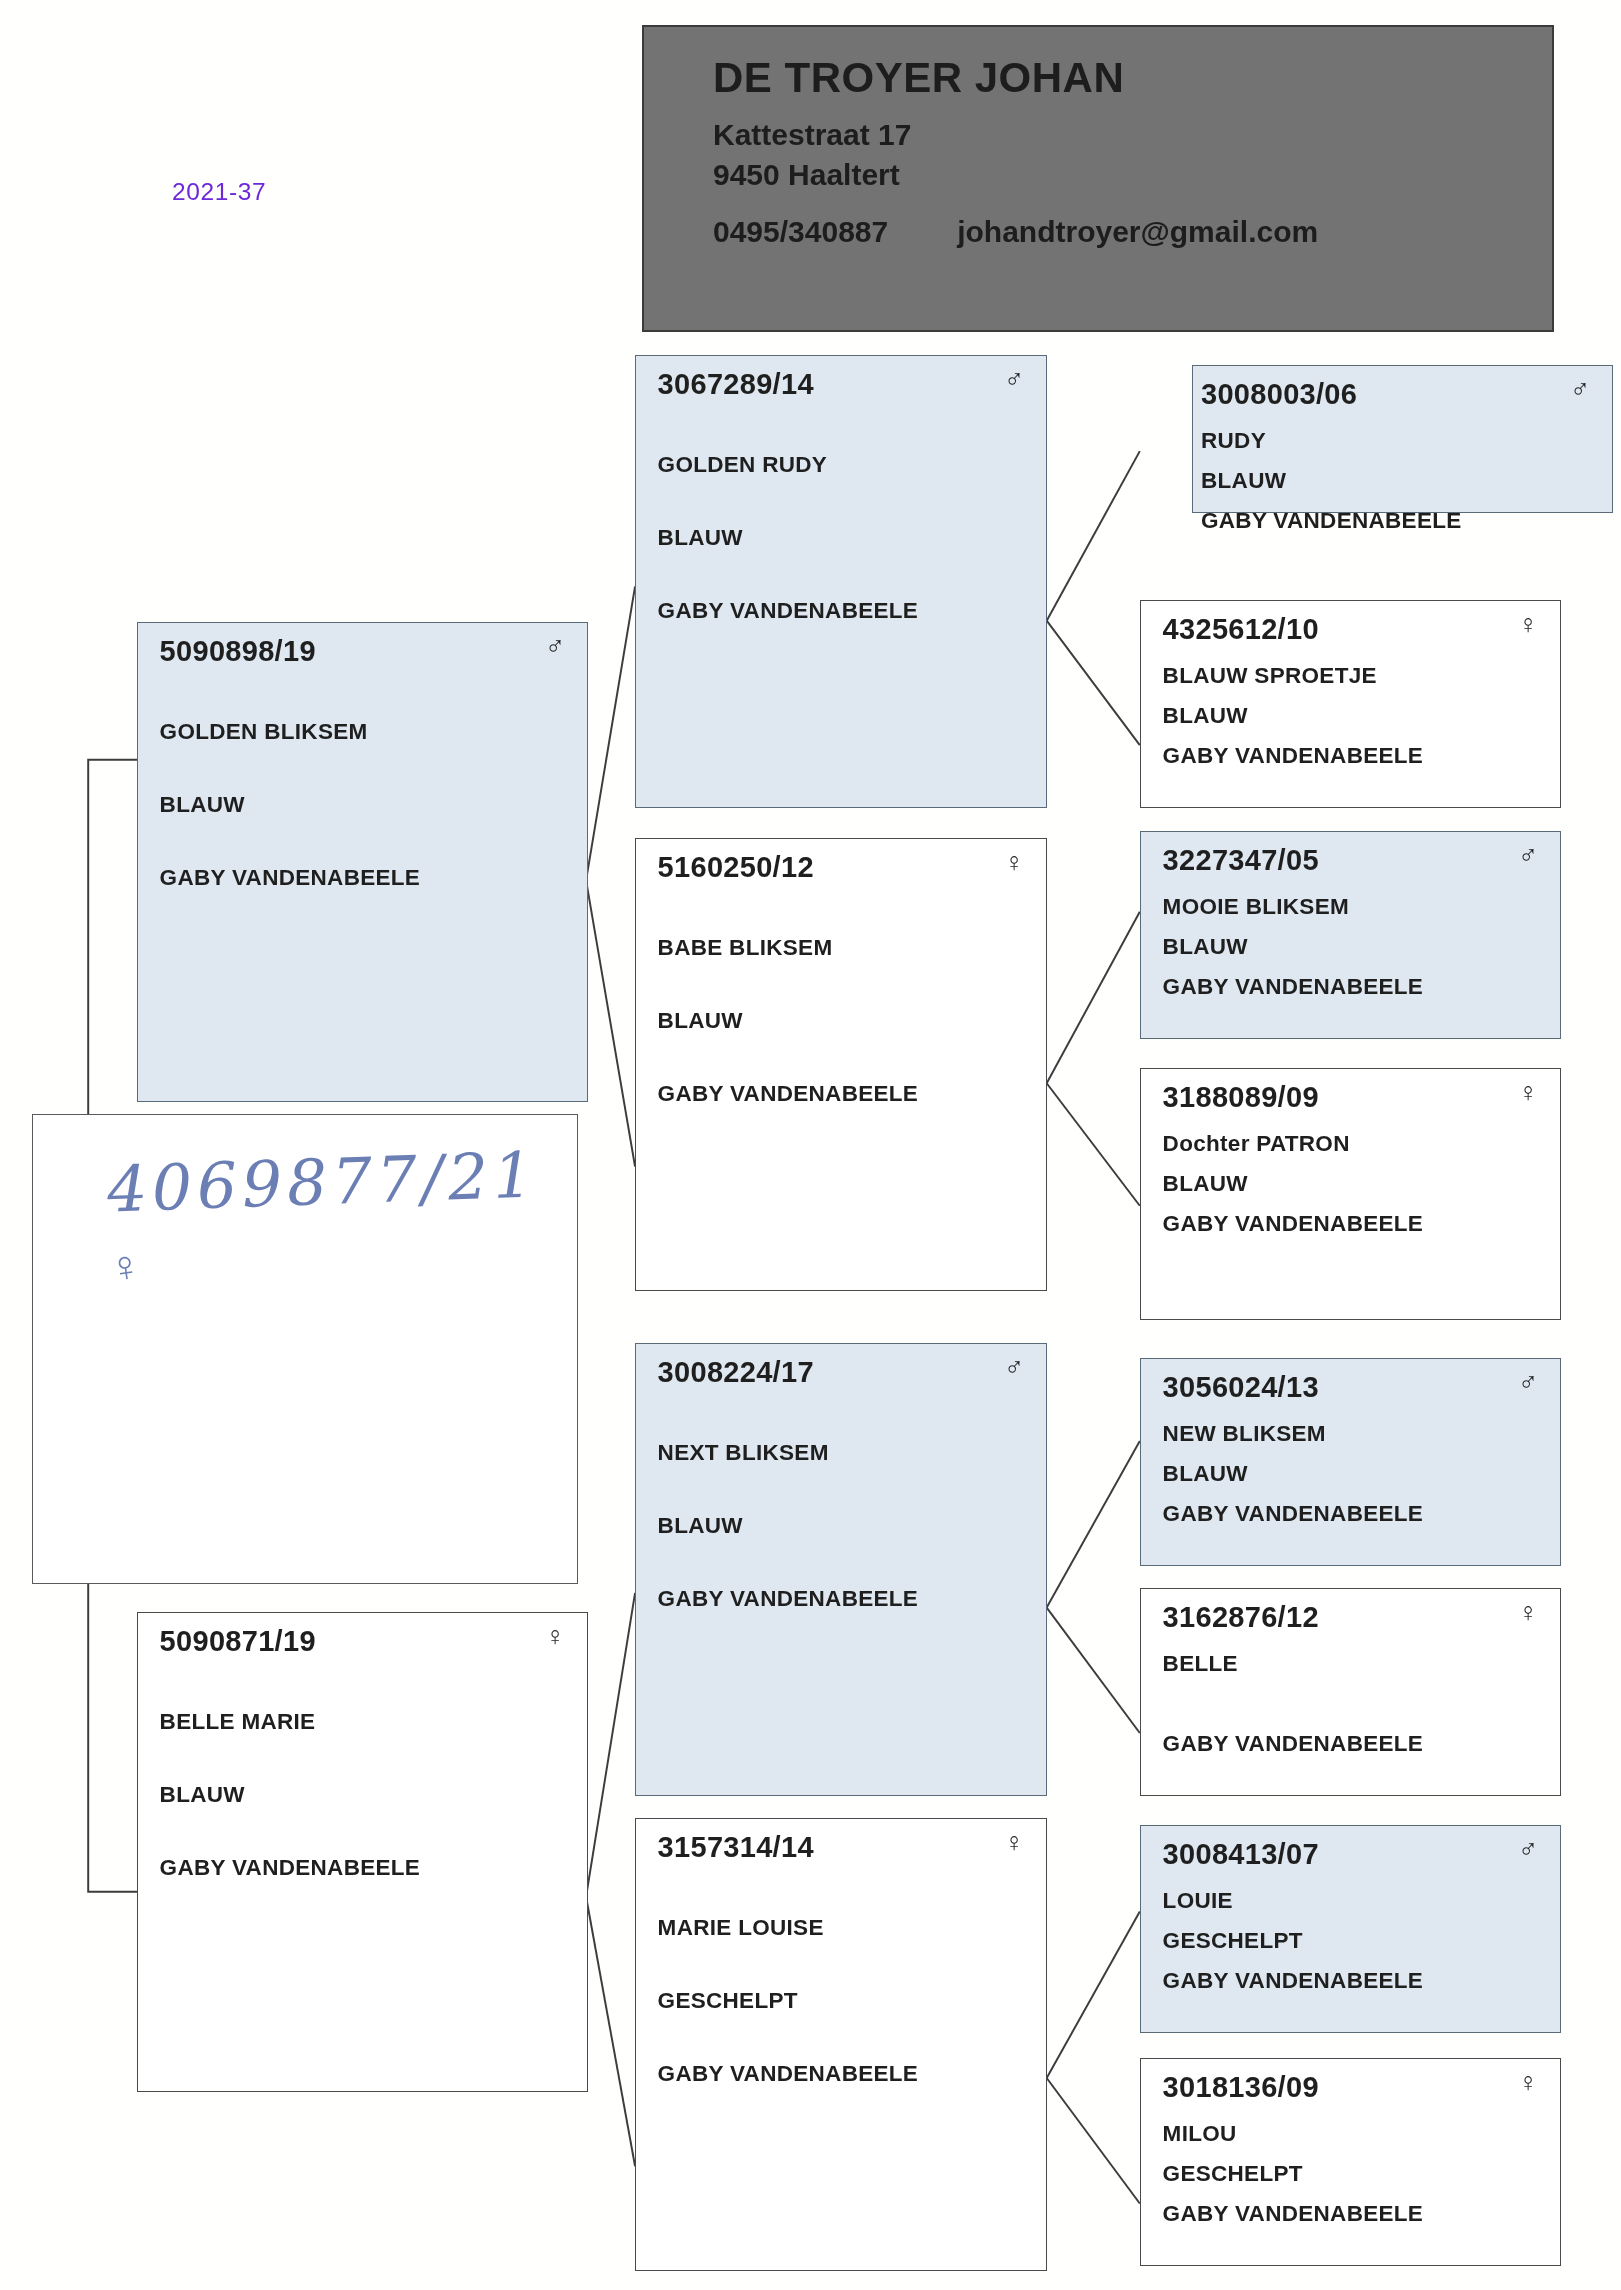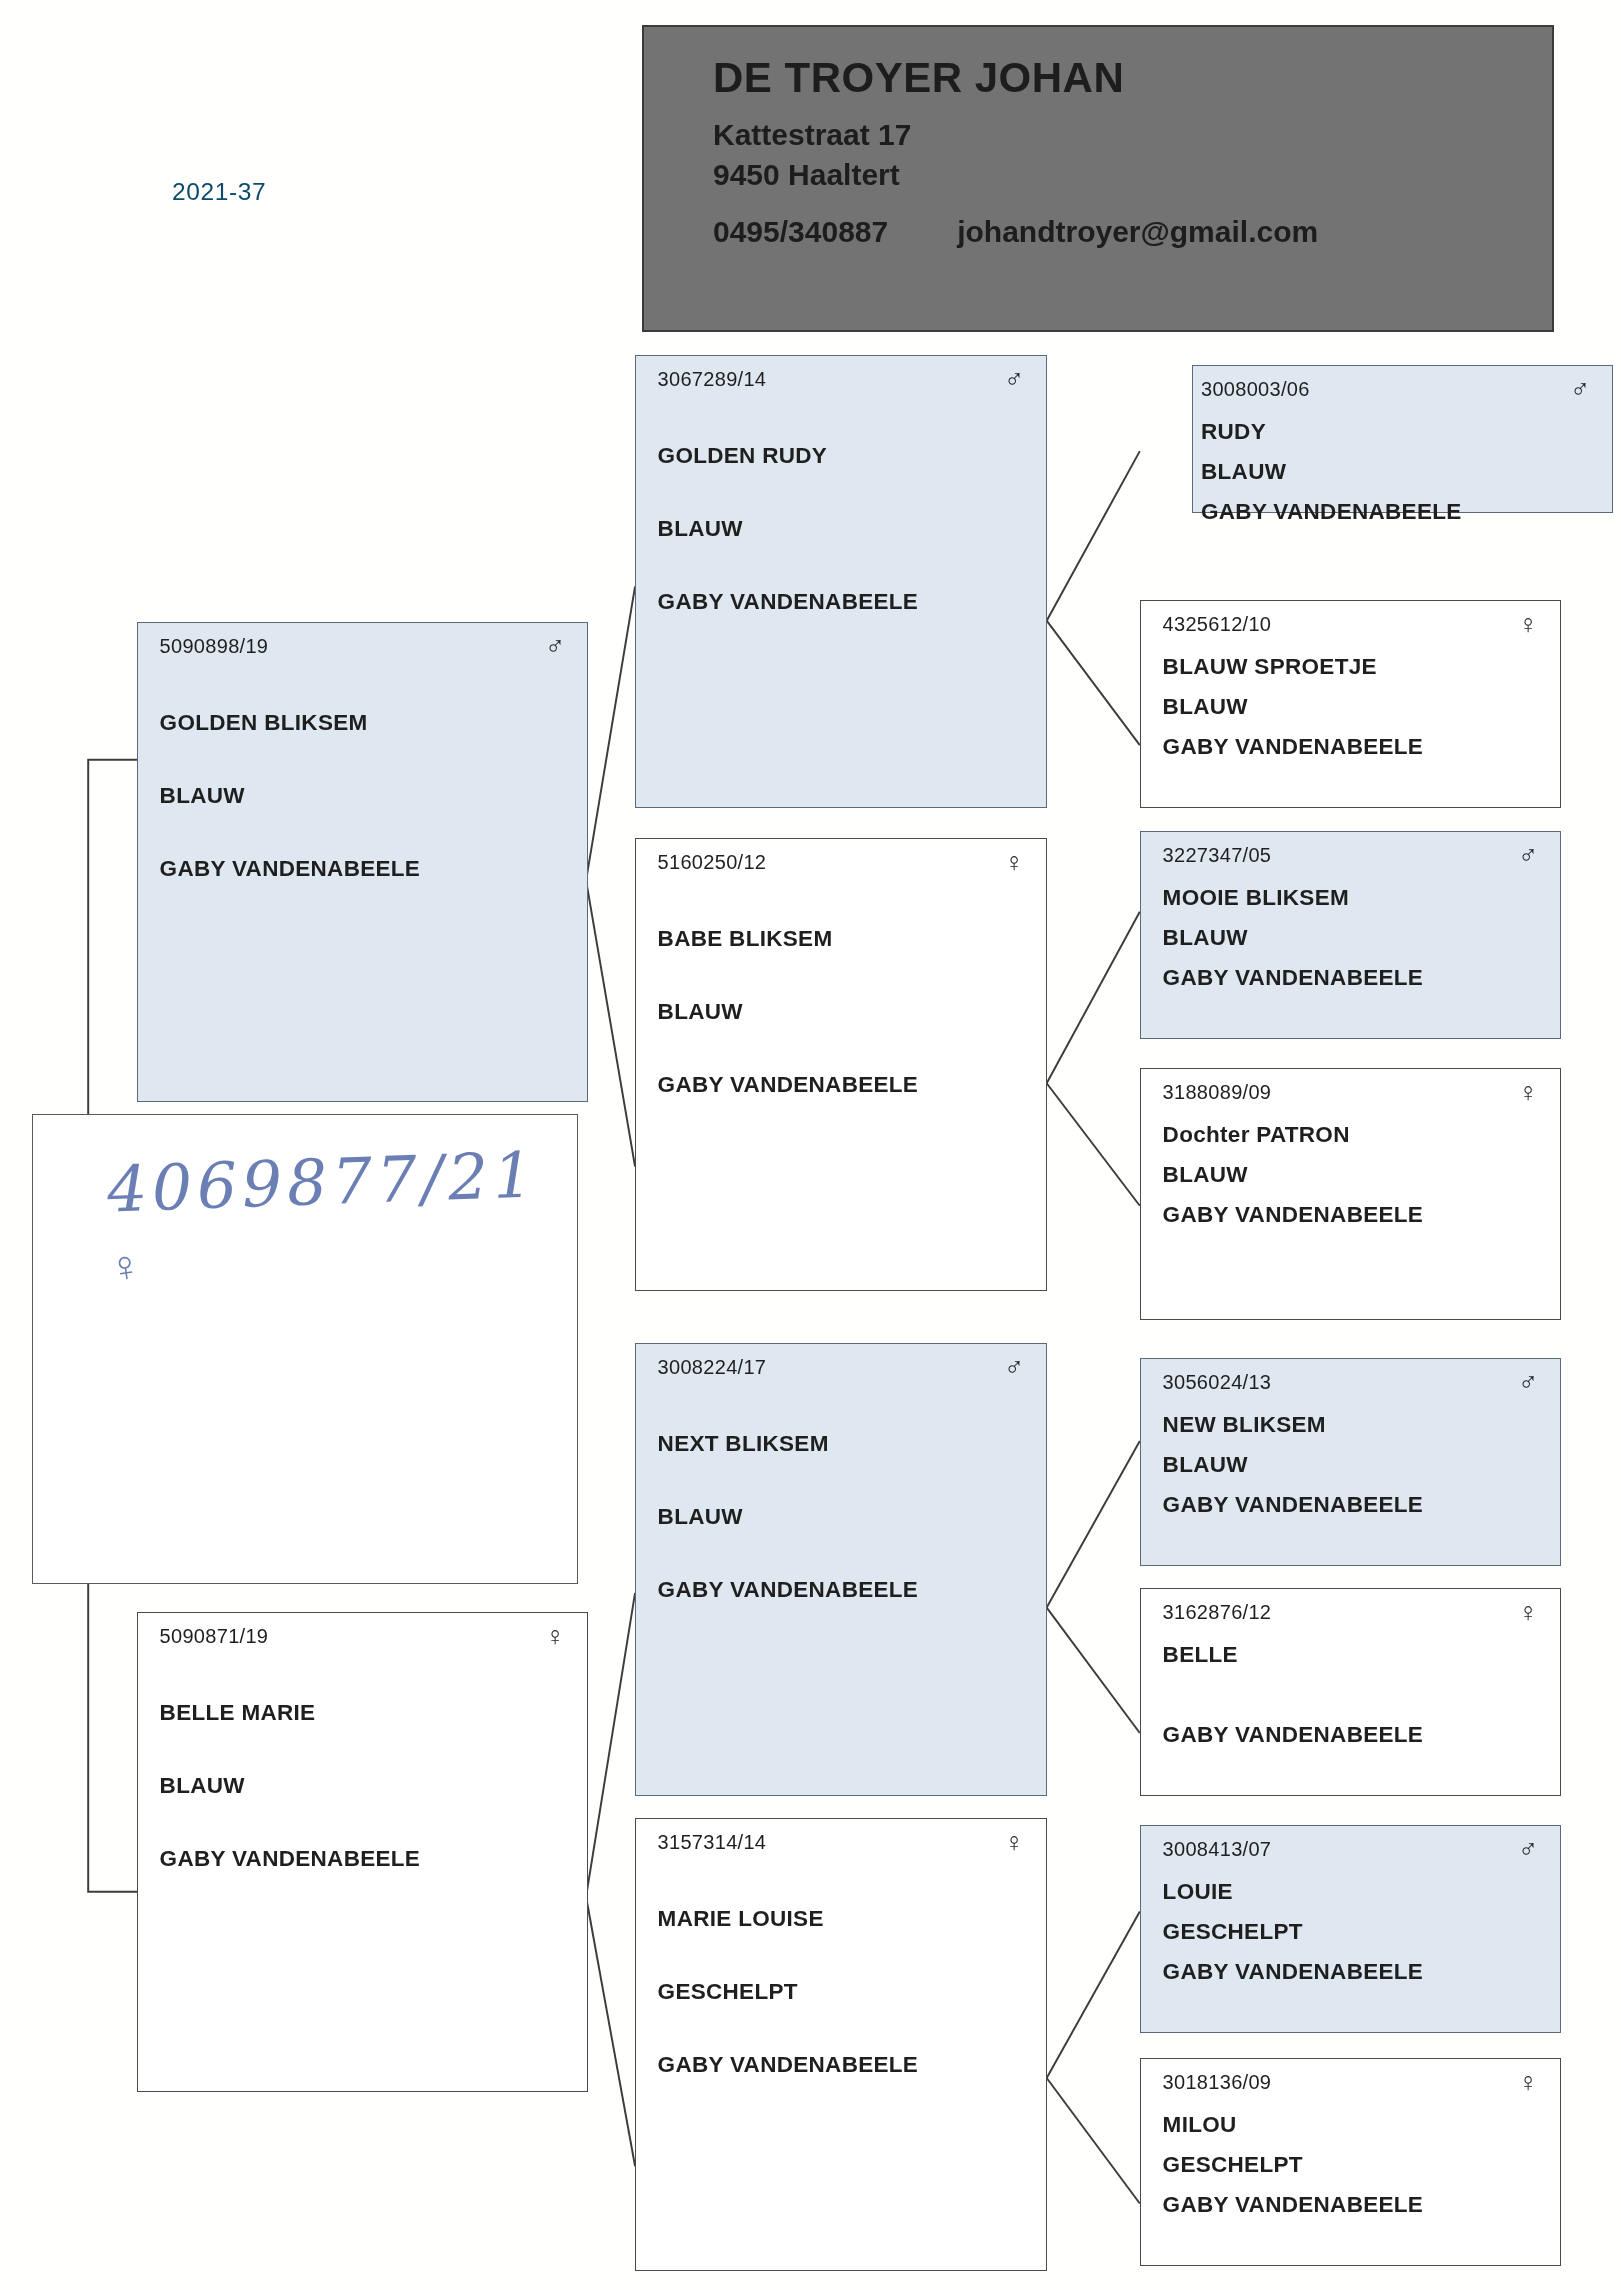--- a/index.html
+++ b/index.html
@@ -28,36 +28,36 @@
   }
   #owner-card .contact{
     display:flex;gap:69px;align-items:flex-start;margin-top:19.6px;
   }
   #owner-card .contact .phone{font-size:30px;font-weight:bold;color:#1d1d1d;}
   #owner-card .contact .email{font-size:30px;font-weight:bold;color:#1d1d1d;}
 
   
   #ref-code{
     position:absolute;left:172px;top:178px;
-    font-size:24.5px;color:#0c4a6e;letter-spacing:0.6px;
+    font-size:24.5px;color:#6d28d9;letter-spacing:0.6px;
   }
 
   
   .pbox{
     position:absolute;box-sizing:border-box;
     border:1.5px solid #4a4a4a;
     background:#ffffff;
     padding:11.8px 21.6px 0 21.6px;
   }
   .pbox.tinted{background:#dfe8f0;border-color:#5a6a78;}
   .pbox .hdr{
     display:flex;justify-content:space-between;align-items:flex-start;
     font-size:22.5px;color:#1f1f1f;letter-spacing:0.3px;
   }
-  .pbox .hdr .ring{font-size:20px;}
+  .pbox .hdr .ring{font-size:29px;font-weight:bold;}
   .pbox .hdr .sex{font-size:26.5px;line-height:.9;}
   .pbox .body{margin-top:0;}
   .pbox .ln{font-size:22.5px;color:#1f1f1f;letter-spacing:0.3px;white-space:nowrap;font-weight:bold;}
 
   
   .gen1{width:451px;}
   .gen1 .ln{margin-top:47px;}
   .gen1 .ln:first-child{margin-top:51px;}
 
   

